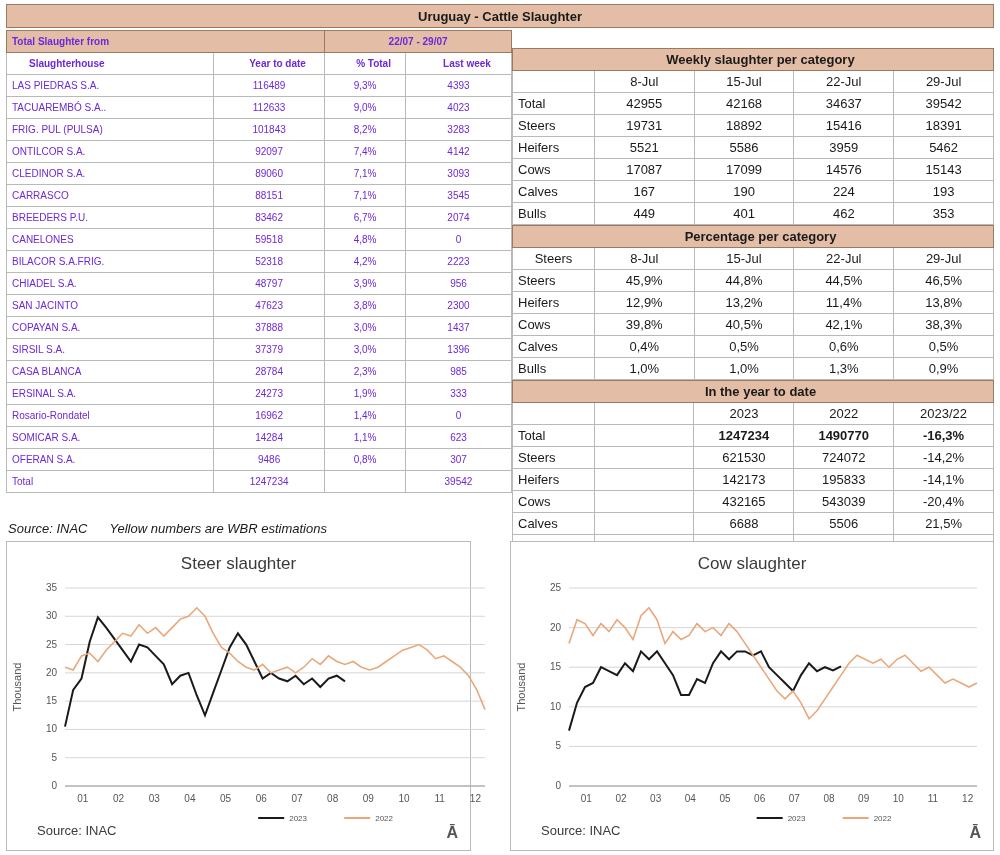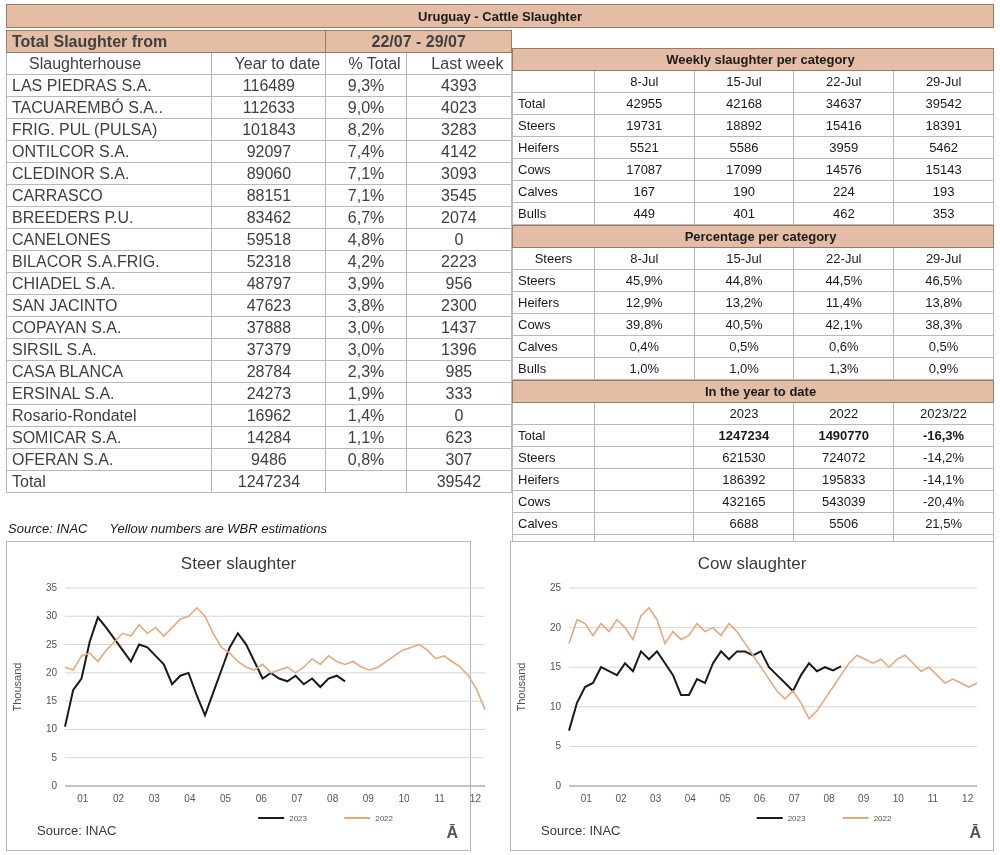--- a/index.html
+++ b/index.html
@@ -20,36 +20,36 @@
     position: absolute; left: 6px; top: 4px; width: 988px; height: 24px;
     background: #e3bda5;
     border: 1px solid #9a7a63;
     display: flex; align-items: center; justify-content: center;
     font-size: 13px; font-weight: bold; color: #1a1a1a; text-align: center;
   }
   
   .left-table {
     position: absolute; left: 6px; top: 30px; width: 506px;
     border-collapse: collapse;
-    font-size: 16px; color: #404040;
+    font-size: 10px; color: #6d28d9;
   }
   .left-table td {
     border: 1px solid #b9b9b9;
     padding: 1px 5px;
     height: 21px;
     line-height: 19px;
     white-space: nowrap;
   }
   .lt-head-band td {
     background: #e3bda5;
     font-weight: bold;
     border: 1px solid #9a7a63;
   }
   .lt-colhead td {
-    font-weight: normal;
+    font-weight: bold;
     background: #ffffff;
     padding-left: 22px;
   }
   .c-left { text-align: left; }
   .c-center { text-align: center; }
   .col-name { width: 205px; }
   .col-ytd { width: 110px; }
   .col-pct { width: 80px; }
   .col-last { width: 105px; }
   
@@ -376,21 +376,21 @@
           <tr>
             <td class="rt-label">Steers</td>
             <td class="rt-val"></td>
             <td class="rt-val">621530</td>
             <td class="rt-val">724072</td>
             <td class="rt-val">-14,2%</td>
           </tr>
           <tr>
             <td class="rt-label">Heifers</td>
             <td class="rt-val"></td>
-            <td class="rt-val">186392</td>
+            <td class="rt-val">142173</td>
             <td class="rt-val">195833</td>
             <td class="rt-val">-14,1%</td>
           </tr>
           <tr>
             <td class="rt-label">Cows</td>
             <td class="rt-val"></td>
             <td class="rt-val">432165</td>
             <td class="rt-val">543039</td>
             <td class="rt-val">-20,4%</td>
           </tr>

